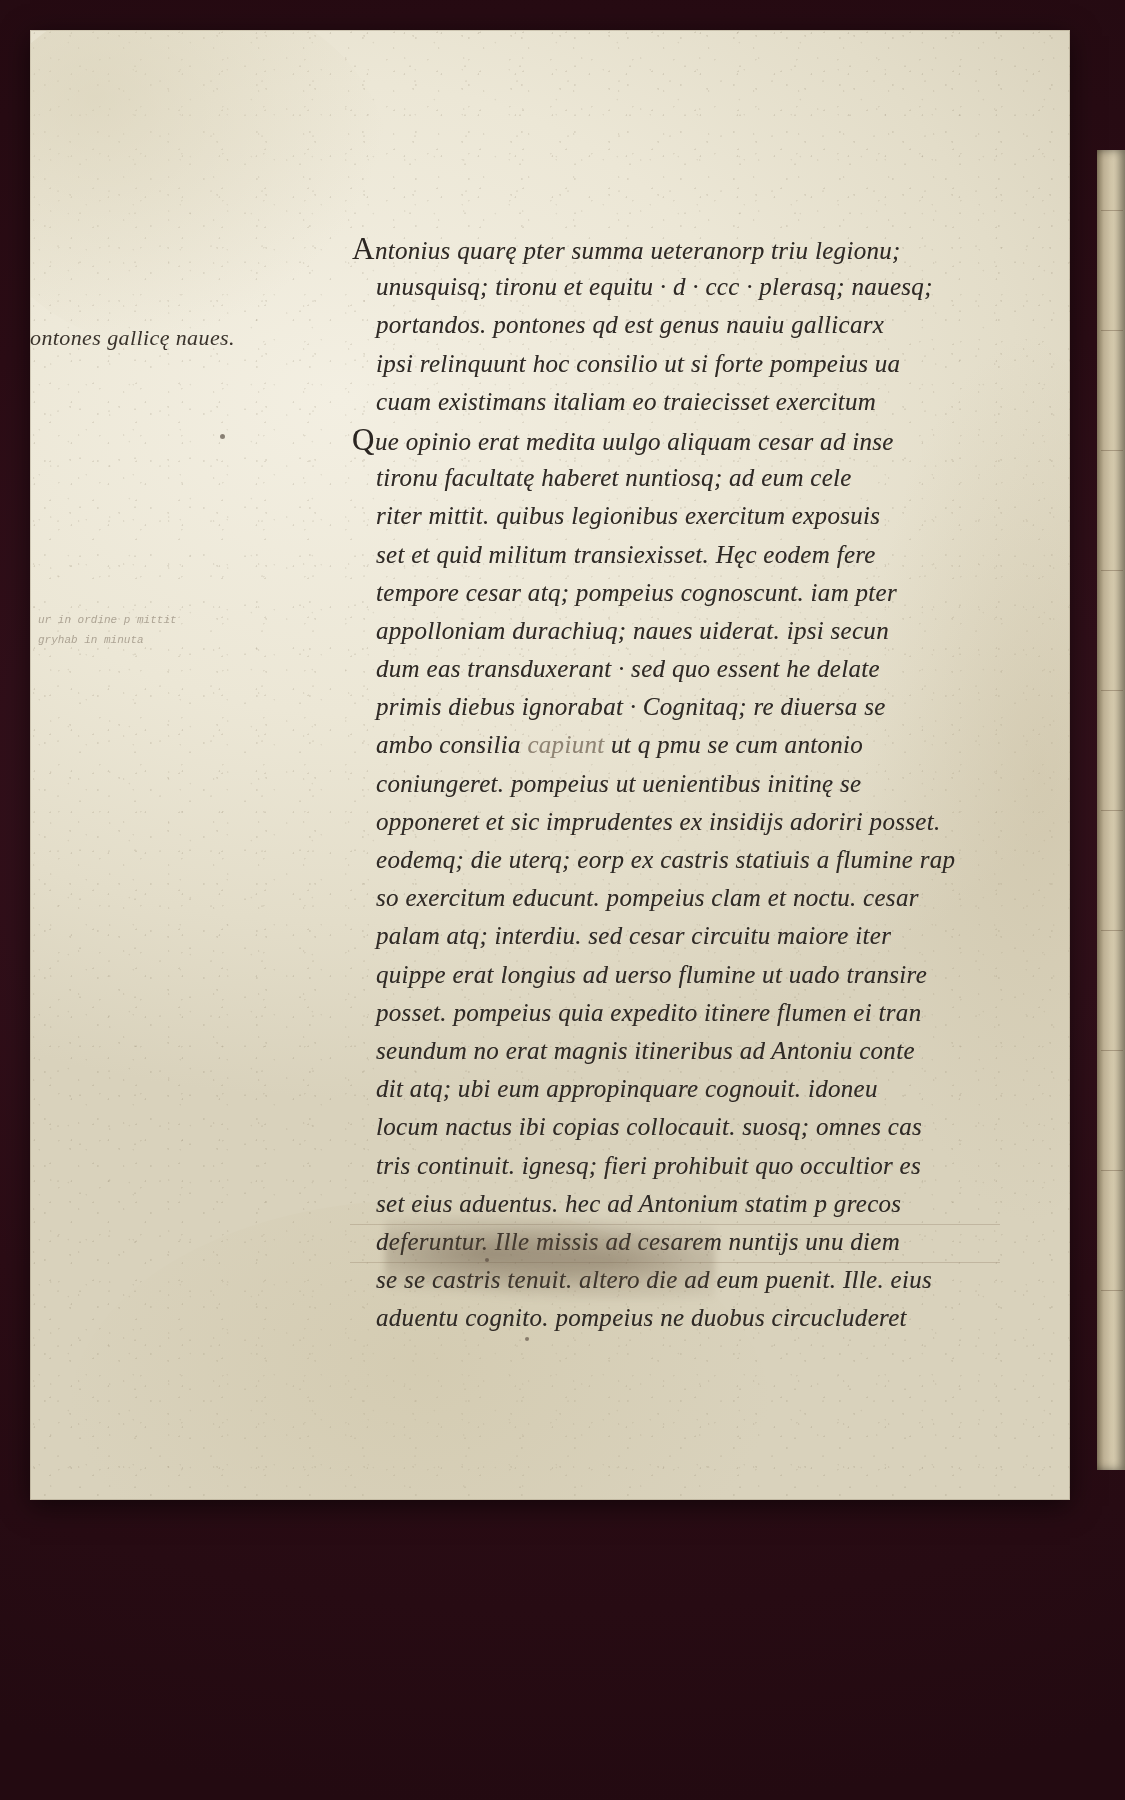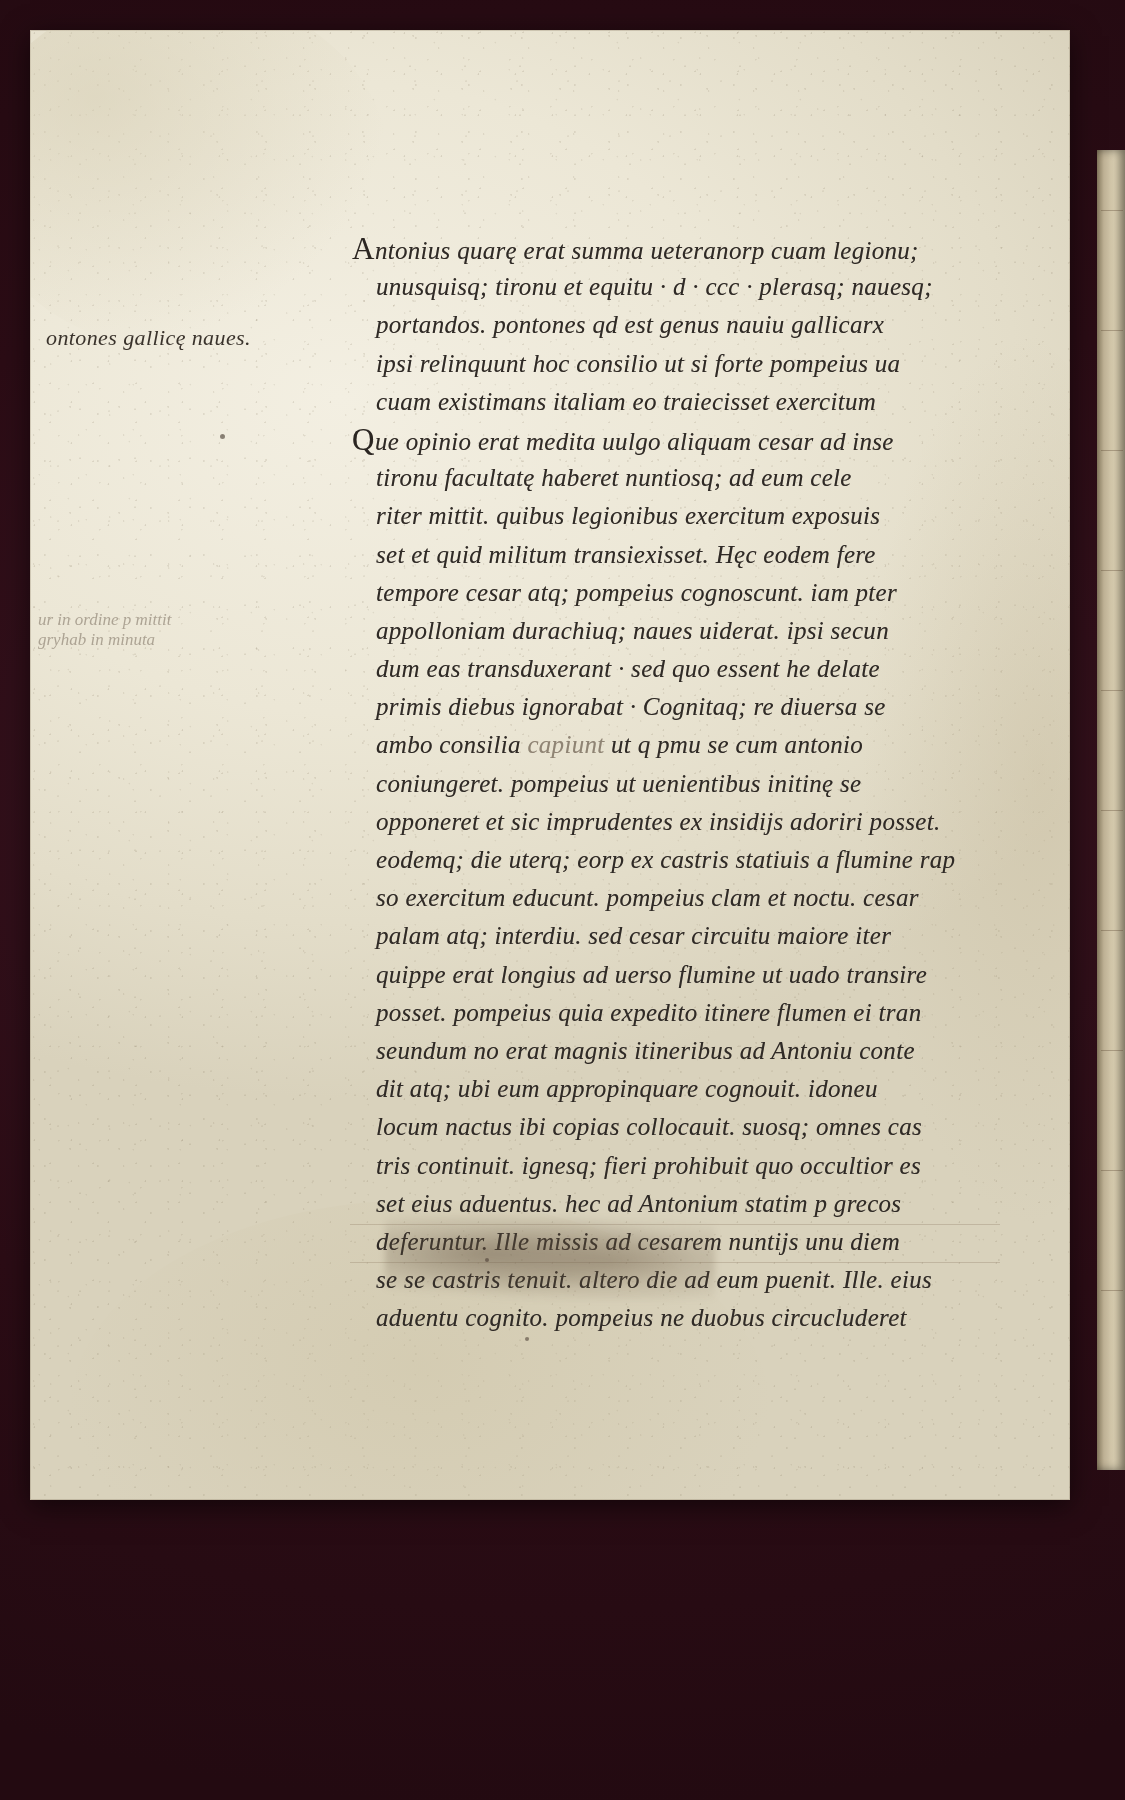--- a/index.html
+++ b/index.html
@@ -156,40 +156,40 @@
   
   .erased {
     color: rgba(120,105,88,0.55);
     text-decoration: none;
     margin-top: 48px;
   }
 
   
   .gloss {
     position: absolute;
-    left: 16px;
+    left: 0px;
     top: 295px;
     width: 300px;
     color: #3a332c;
     font-family: "Liberation Serif", serif;
     font-style: italic;
     font-size: 22px;
     letter-spacing: 0.4px;
     white-space: nowrap;
     overflow: hidden;
   }
   .gloss-faint {
     position: absolute;
     left: 8px;
     top: 580px;
     width: 180px;
     color: rgba(120,108,92,0.55);
-    font-family: Liberation Serif, serif;
+    font-family: Liberation Mono, monospace;
     font-style: italic;
-    font-size: 17px;
+    font-size: 11px;
     line-height: 20px;
   }
   .margin-dot {
     position: absolute;
     left: 190px;
     top: 404px;
     width: 5px; height: 5px;
     border-radius: 50%;
     background: rgba(70,58,48,0.6);
   }
@@ -220,21 +220,21 @@
 
     <div class="gloss">ontones gallicę naues.</div>
     <div class="gloss-faint">
       <div>ur in ordine p mittit</div>
       <div>gryhab in minuta</div>
     </div>
     <div class="margin-dot"></div>
 
     <div class="textblock">
 
-      <div class="line initial-line"><span class="initial">A</span><span>ntonius quarę erat summa ueteranorp cuam legionu;</span></div>
+      <div class="line initial-line"><span class="initial">A</span><span>ntonius quarę pter summa ueteranorp triu legionu;</span></div>
 
       <div class="line indent">unusquisq; tironu et equitu · d · ccc · plerasq; nauesq;</div>
       <div class="line indent">portandos. pontones qd est genus nauiu gallicarx</div>
       <div class="line indent">ipsi relinquunt hoc consilio ut si forte pompeius ua</div>
       <div class="line indent">cuam existimans italiam eo traiecisset exercitum</div>
 
       <div class="line initial-line"><span class="initial">Q</span><span>ue opinio erat medita uulgo aliquam cesar ad inse</span></div>
 
       <div class="line indent">tironu facultatę haberet nuntiosq; ad eum cele</div>
       <div class="line indent">riter mittit. quibus legionibus exercitum exposuis</div>

